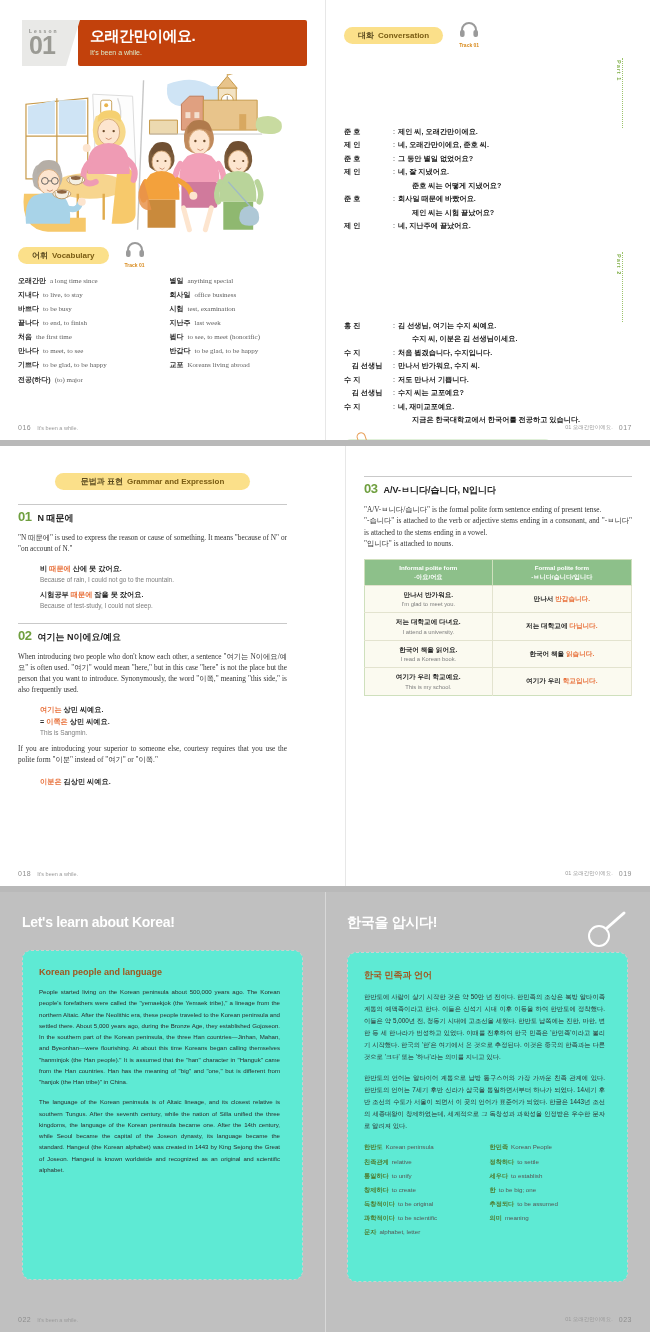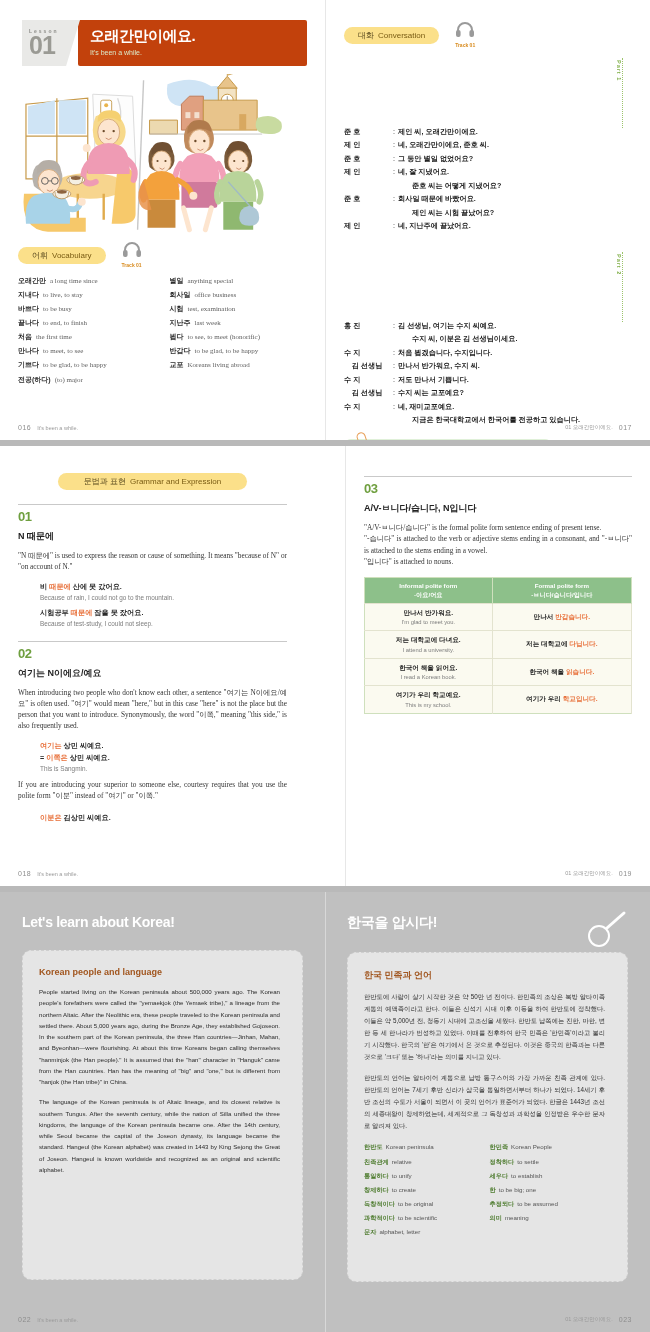--- a/index.html
+++ b/index.html
@@ -39,21 +39,21 @@
   .lt-ko { font-size: 15px; font-weight: bold; letter-spacing: -0.5px; }
   .lt-en { font-size: 7px; color: #dbe9c8; margin-top: 3px; }
 
   
   .illus { margin-top: 8px; height: 160px; position: relative; }
   .illus svg { width: 100%; height: 100%; display: block; }
 
   
   .pill {
     display: inline-block; background: #fbe08a; border-radius: 10px;
-    padding: 3px 14px; font-size: 8px; font-weight: normal; color: #5a4a1f;
+    padding: 3px 14px; font-size: 8px; font-weight: bold; color: #5a4a1f;
   }
   .pill .en { color: #7a5c13; margin-left: 4px; }
   .head-row { display: flex; align-items: center; gap: 16px; margin-top: 8px; }
   .track { text-align: center; }
   .track .lbl { font-size: 5px; font-weight: bold; color: #d88a1c; margin-top: 1px; }
 
   
   .vocab { display: flex; gap: 14px; margin-top: 9px; }
   .vcol { flex: 1; }
   .vrow { font-size: 7px; margin-bottom: 5.4px; line-height: 1.1; }
@@ -100,21 +100,21 @@
     position: absolute; bottom: 9px; left: 18px; right: 18px;
     display: flex; align-items: center; font-size: 5.5px; color: #8d8d8d;
   }
   .foot.rightalign { justify-content: flex-end; }
   .pg { font-size: 7px; color: #8d8d8d; letter-spacing: 0.5px; }
   .fttl { margin-left: 6px; color: #9a9a9a; }
   .fttl.ko { margin-left: 0; margin-right: 6px; }
 
   
   .g-sec { margin-top: 14px; }
-  .g-rule { border-top: 1px solid #c9c9c9; padding-top: 4px; display: flex; align-items: baseline; gap: 6px; flex-direction: column; }
+  .g-rule { border-top: 1px solid #c9c9c9; padding-top: 4px; display: flex; align-items: baseline; gap: 6px; }
   .g-num { font-size: 13px; font-weight: bold; color: #6f9f3f; letter-spacing: -0.5px; }
   .g-ttl { font-size: 9px; font-weight: bold; color: #222; }
   .g-body {
     font-family: "Liberation Serif", serif; font-size: 7.3px; color: #333;
     line-height: 1.55; margin-top: 7px; text-align: justify;
   }
   .g-ex { margin-top: 9px; padding-left: 22px; }
   .exko { font-size: 7.2px; font-weight: bold; color: #2b2b2b; margin-bottom: 2px; }
   .exko .hl { color: #e8703a; }
   .exen { font-size: 6.4px; color: #7d7d7d; margin-bottom: 7px; }
@@ -130,21 +130,21 @@
     border-top: 1px solid #e3e3cf; border-right: 1px solid #e3e3cf;
   }
   .g-table .tko { font-weight: bold; color: #222; display: block; }
   .g-table .ten { color: #7d7d7d; font-size: 5.8px; display: block; margin-top: 1.5px; }
   .g-table .hl { color: #e8703a; }
 
   
   .cult { width: 325px; position: relative; padding: 22px 22px 0 22px; }
   .cult-title { font-size: 14px; color: #ffffff; font-weight: bold; letter-spacing: -0.3px; }
   .cult-card {
-    margin-top: 20px; background: #e5e5e5; border-radius: 9px;
+    margin-top: 20px; background: #5eead4; border-radius: 9px;
     border: 1px dashed #cfcfcf; padding: 16px 22px 14px 16px; min-height: 330px;
   }
   .cc-head { font-size: 9px; font-weight: bold; color: #a1561f; margin-bottom: 9px; }
   .cc-p {
     font-size: 6.1px; color: #2b2b2b; line-height: 1.85; text-align: justify;
     margin-bottom: 9px;
   }
   .cc-p.ko { font-size: 6.3px; line-height: 1.9; }
   .cc-vocab { display: flex; gap: 10px; margin-top: 12px; }
   .cvrow { font-size: 6.2px; margin-bottom: 7px; line-height: 1.15; }

